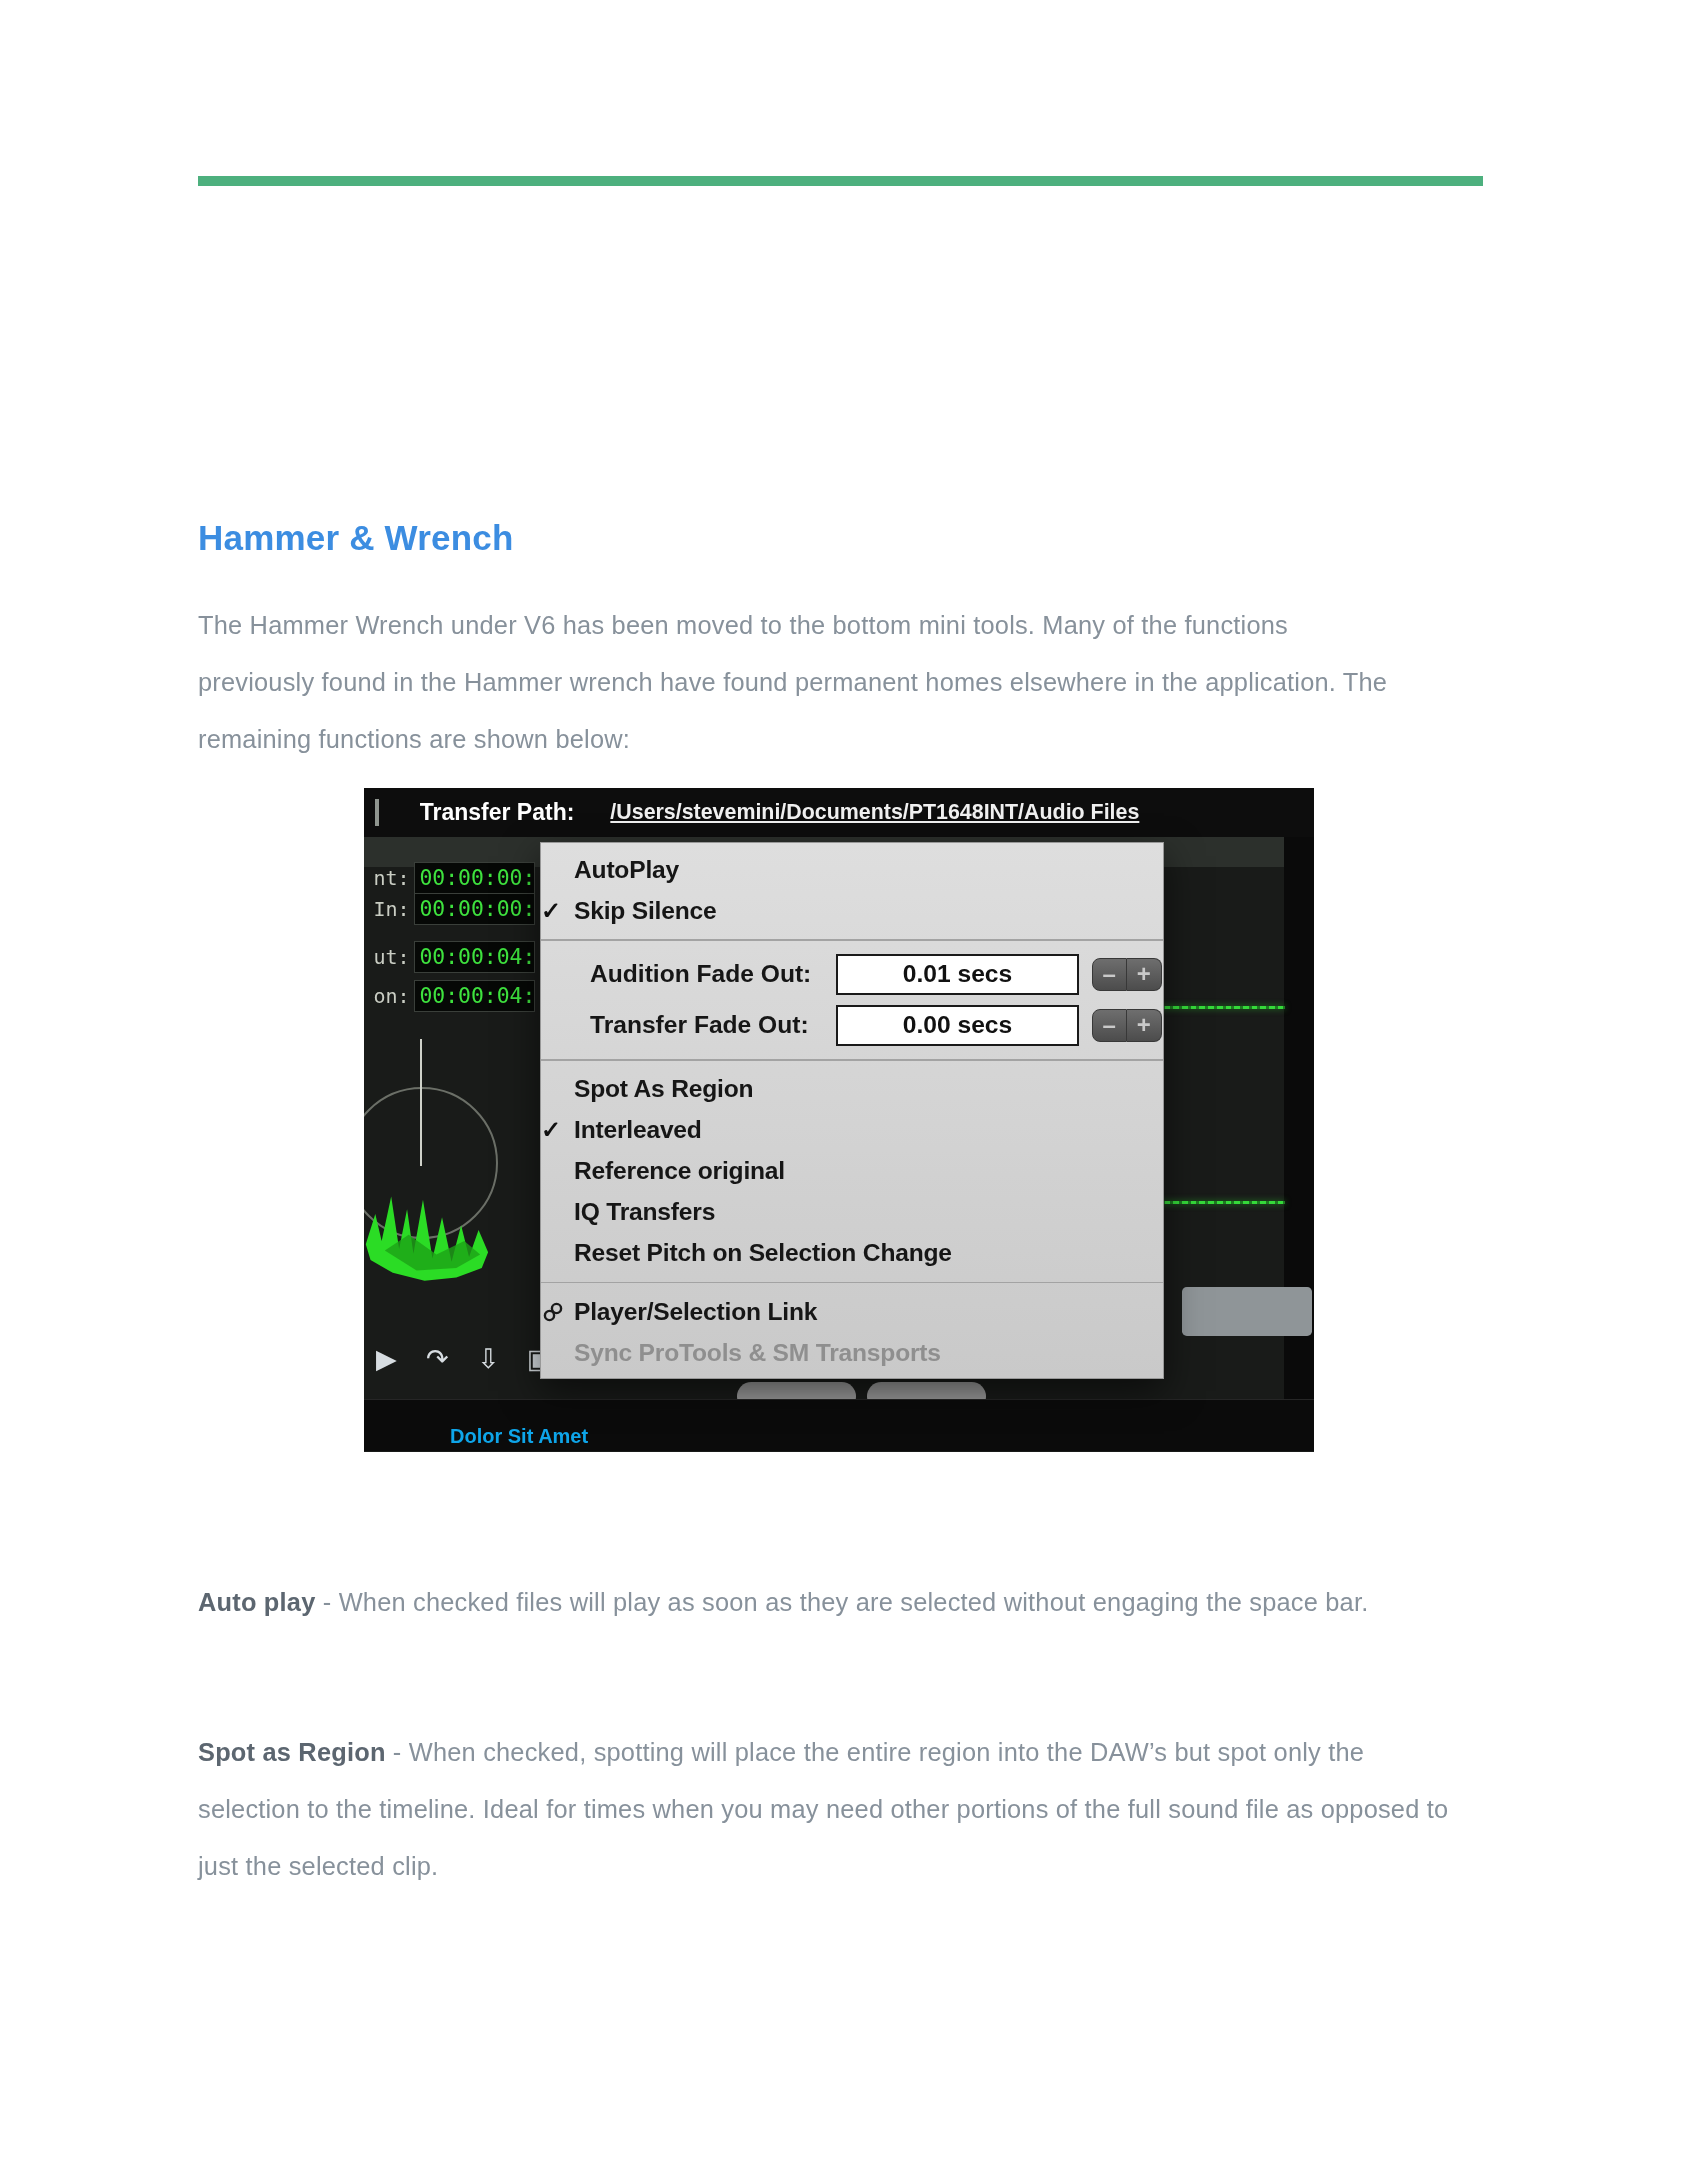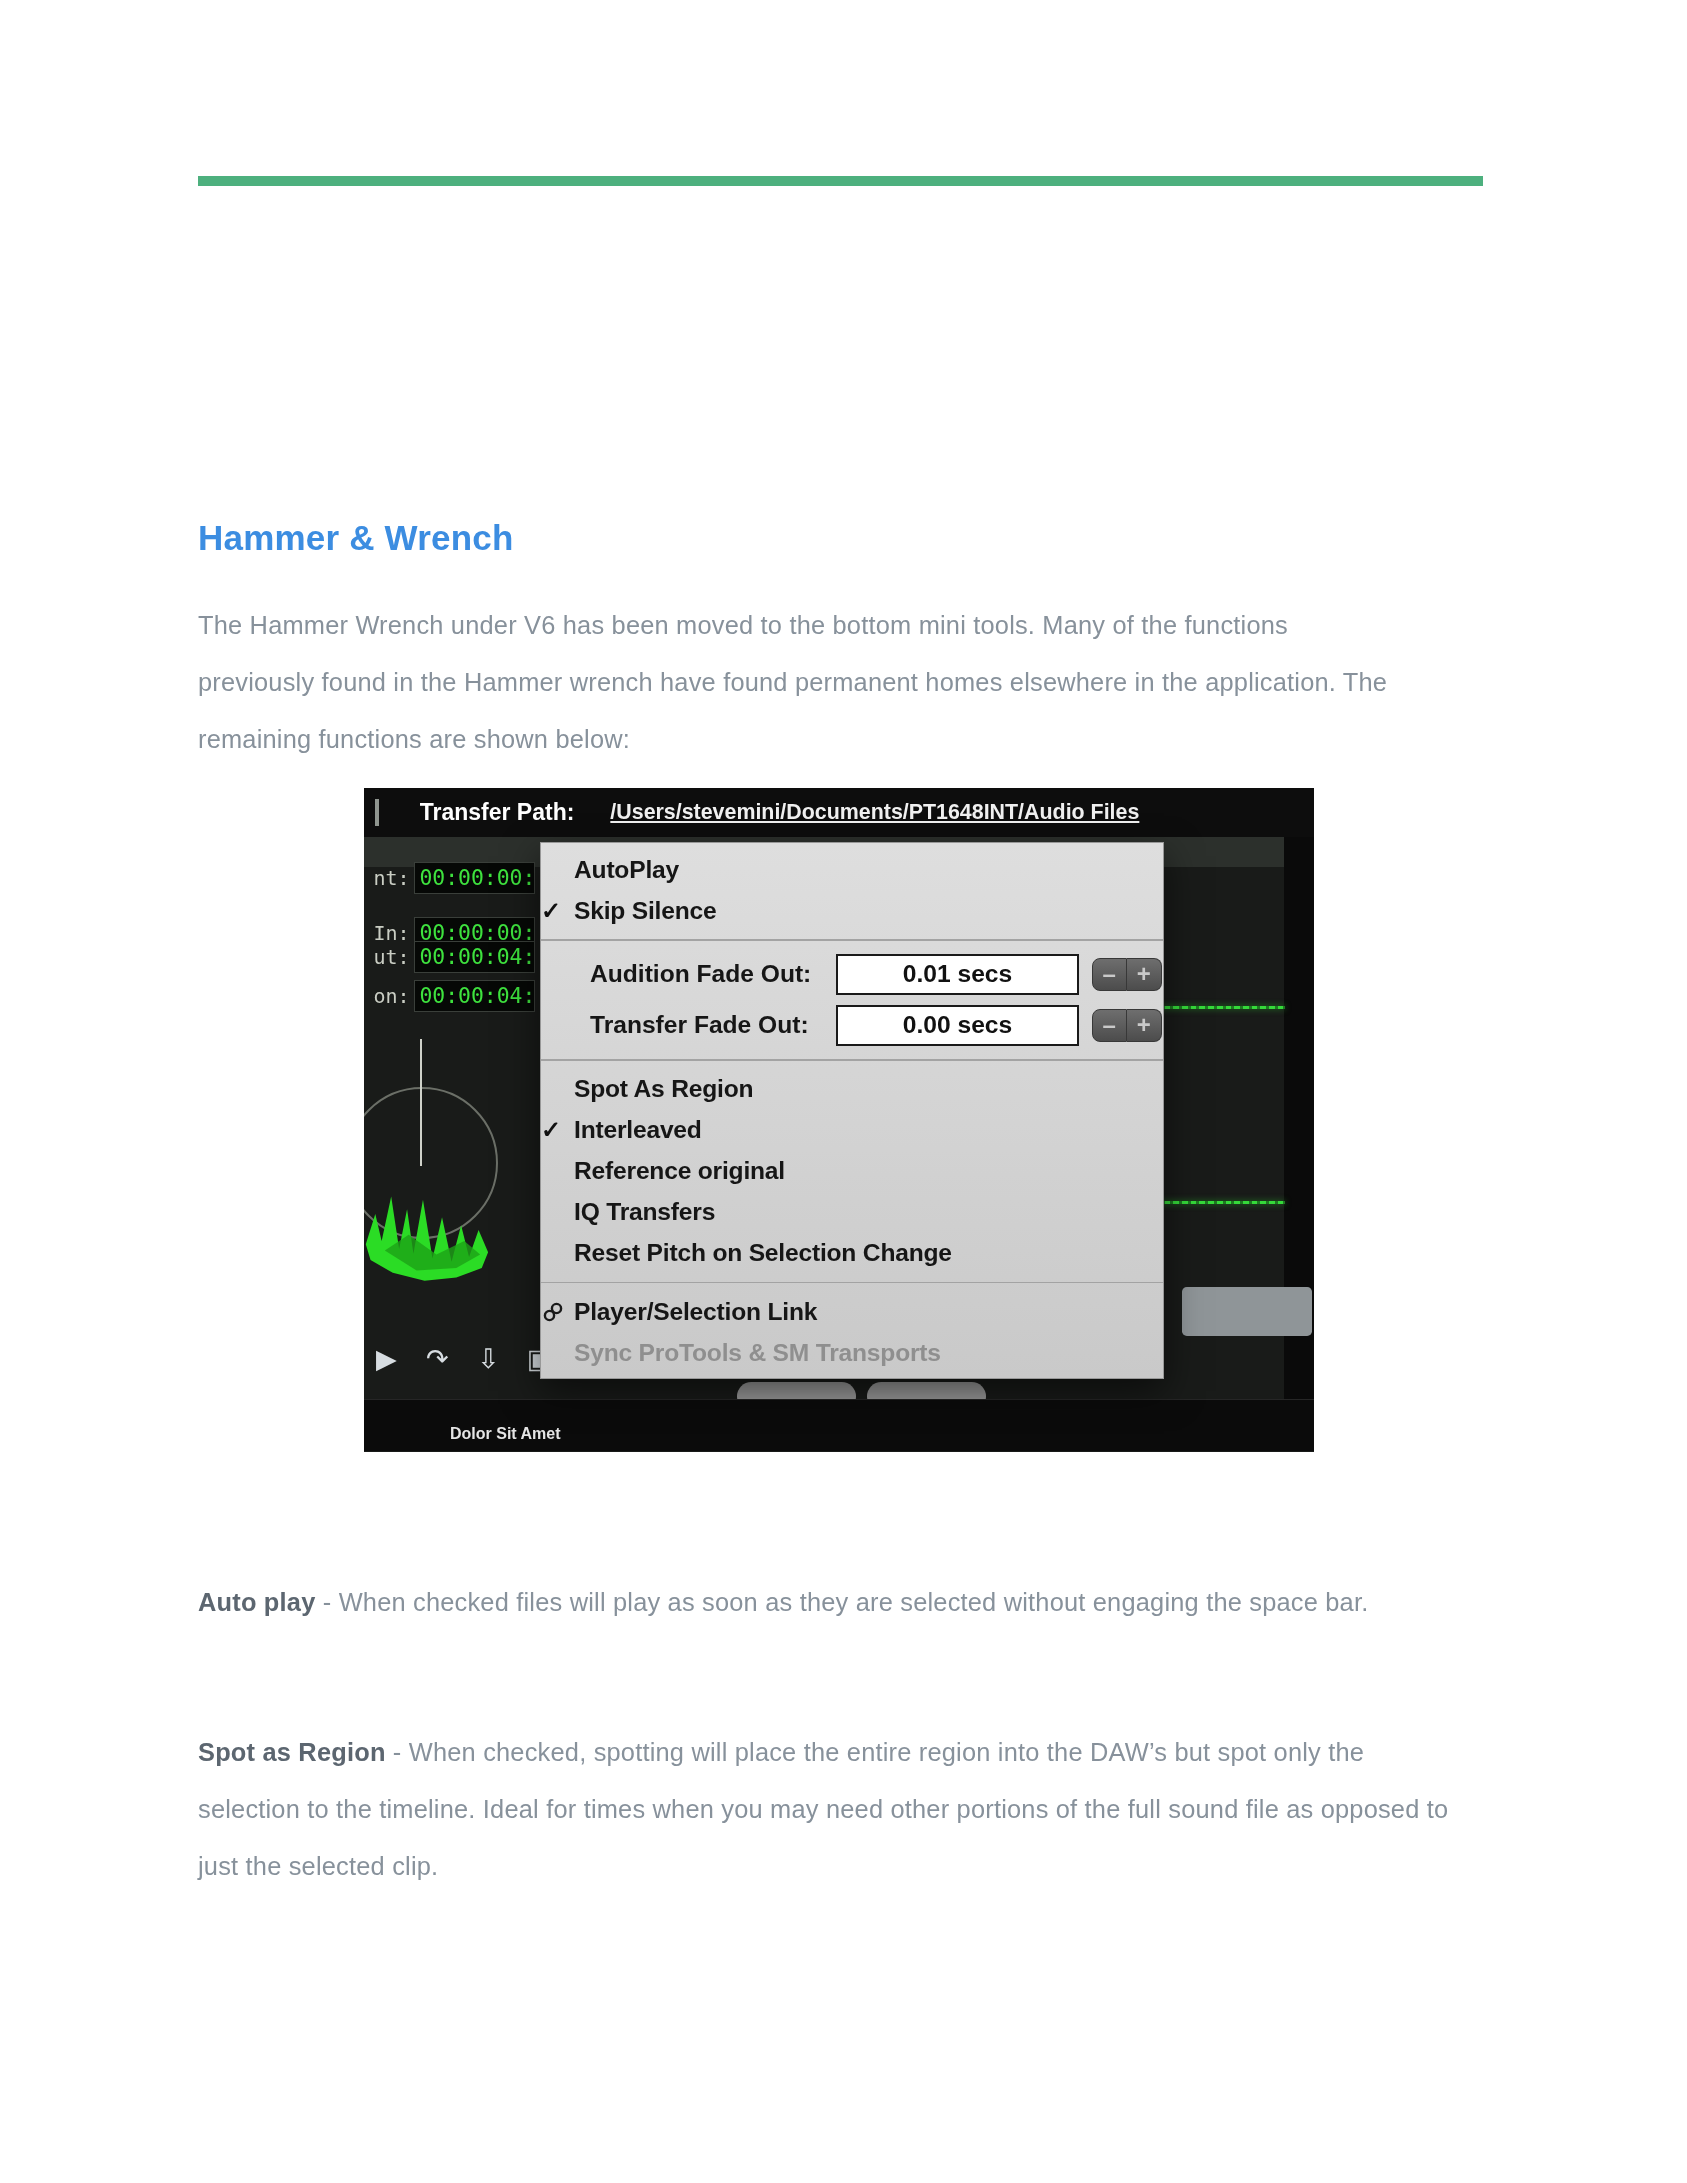--- a/index.html
+++ b/index.html
@@ -54,22 +54,22 @@
   .waveblob{position:absolute;left:-3.2px;top:391px;z-index:1;}
 
   .toolbar{position:absolute;left:6.4px;top:554px;display:flex;gap:19px;z-index:1;}
   .tb-icon{font-size:27px;color:#d7dde1;width:32px;text-align:center;line-height:35px;}
   .pill{position:absolute;width:119px;height:29px;border-radius:14.3px;background:#9b9b9b;z-index:1;}
   .p-a{left:373px;top:594px;}
   .p-b{left:503px;top:594px;}
 
   .footerbar{position:absolute;left:0;top:611px;width:100%;height:52px;background:#0b0b0b;
         border-top:1.6px solid #262626;z-index:2;}
-  .footer-label{position:absolute;left:86px;top:25.4px;font-size:16px;font-weight:bold;
-        color:#e5e5e5;white-space:nowrap;}
+  .footer-label{position:absolute;left:86px;top:25.4px;font-size:20px;font-weight:bold;
+        color:#0ea5e9;white-space:nowrap;}
 
   
   .menu{position:absolute;left:176px;top:54px;width:624px;height:537px;
         background:linear-gradient(#dedede,#c9c9c9);border:1.6px solid #989898;
         box-shadow:0 12.7px 35px rgba(0,0,0,.55);z-index:5;padding-top:6.4px;}
   .menu-row{display:flex;align-items:center;height:41px;padding-left:0;}
   .menu-check{width:33px;font-size:24px;font-weight:bold;color:#101010;flex:none;
         display:flex;align-items:center;}
   .menu-label{font-size:24.6px;font-weight:bold;color:#161616;letter-spacing:-0.2px;white-space:nowrap;}
   .menu-sep{height:1.6px;background:#a3a3a3;margin:8px 0;}
@@ -108,21 +108,21 @@
     <div class="substrip"></div>
     <div class="right-col"></div>
     <div class="wave-line wl1"></div>
     <div class="wave-line wl2"></div>
     <div class="gray-block"></div>
 
     <div class="tc-row" style="top:73px">
       <span class="tc-label">nt:</span>
       <span class="tc-value">00:00:00:</span>
     </div>
-    <div class="tc-row" style="top:128px">
+    <div class="tc-row" style="top:104px">
       <span class="tc-label">In:</span>
       <span class="tc-value">00:00:00:</span>
     </div>
     <div class="tc-row" style="top:152px">
       <span class="tc-label">ut:</span>
       <span class="tc-value">00:00:04:</span>
     </div>
     <div class="tc-row" style="top:191px">
       <span class="tc-label">on:</span>
       <span class="tc-value">00:00:04:</span>

